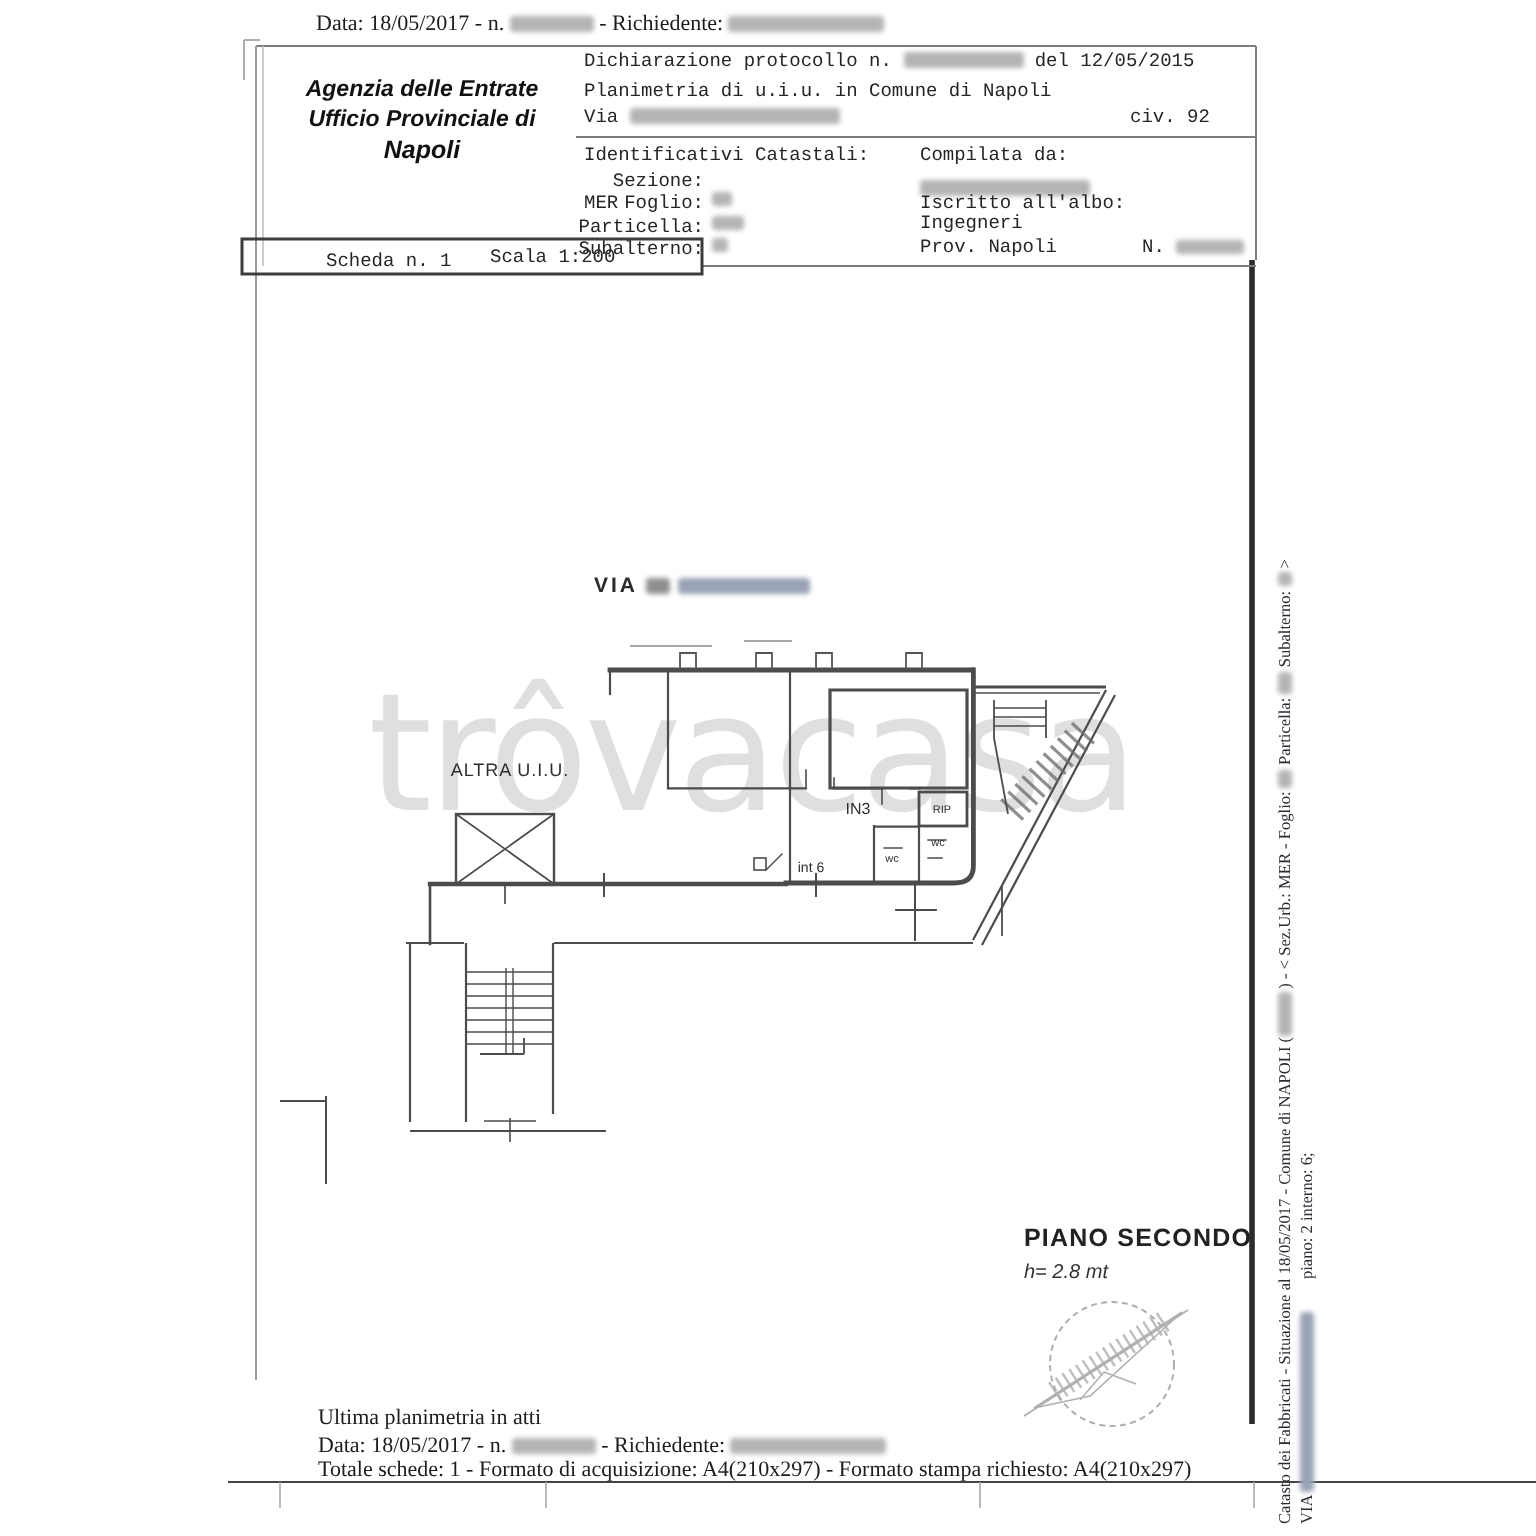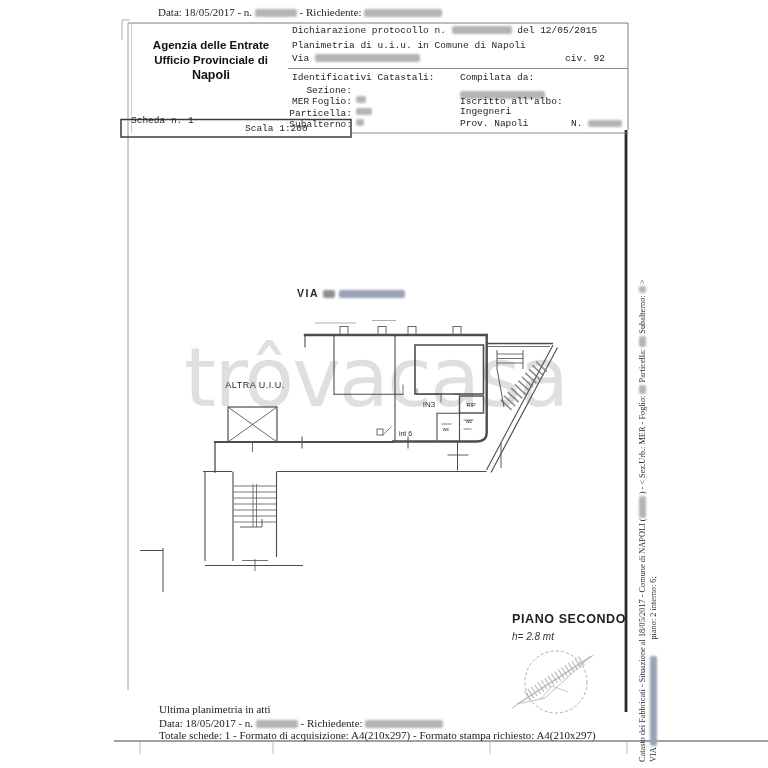--- a/index.html
+++ b/index.html
@@ -133,21 +133,21 @@
     </g>
   </svg>
 
   <div class="abs serif" style="left:118px;top:6px;">
     <span>Data: 18/05/2017 - n.</span>
     <span class="redact" style="width:42px"></span>
     <span>- Richiedente:</span>
     <span class="redact" style="width:78px"></span>
   </div>
 
-  <div class="abs logo" style="left:133px;top:38px;">
+  <div class="abs logo" style="left:133px;top:38px;font-style:italic;">
     <div class="l1">Agenzia delle Entrate</div>
     <div class="l3">Ufficio Provinciale di</div>
     <div class="l4">Napoli</div>
   </div>
 
   <div class="abs mono" style="left:292px;top:25px;">
     <span>Dichiarazione protocollo n.</span>
     <span class="redact" style="width:60px"></span>
     <span>del</span>
     <span>12/05/2015</span>
@@ -182,21 +182,21 @@
     <span class="redact" style="width:85px"></span>
   </div>
   <div class="abs mono" style="left:460px;top:96px;">Iscritto all'albo:</div>
   <div class="abs mono" style="left:460px;top:106px;">Ingegneri</div>
   <div class="abs mono" style="left:460px;top:118px;">Prov. Napoli</div>
   <div class="abs mono" style="left:571px;top:118px;">
     <span>N.</span>
     <span class="redact sm" style="width:34px"></span>
   </div>
 
-  <div class="abs mono" style="left:131px;top:115px;">Scheda n. 1</div>
+  <div class="abs mono" style="left:131px;top:125px;padding-left:32px;">Scheda n. 1</div>
   <div class="abs mono" style="left:245px;top:123px;">Scala 1:200</div>
 
   <div class="abs streetlabel" style="left:297px;top:287px;">
     <span>VIA</span>
     <span class="redact" style="width:12px;background:#8f8f8f;"></span>
     <span class="redact blue" style="width:66px"></span>
   </div>
 
   <div class="abs piano-title" style="left:512px;top:612px;">PIANO SECONDO</div>
   <div class="abs piano-h" style="left:512px;top:631px;">h= 2.8 mt</div>

